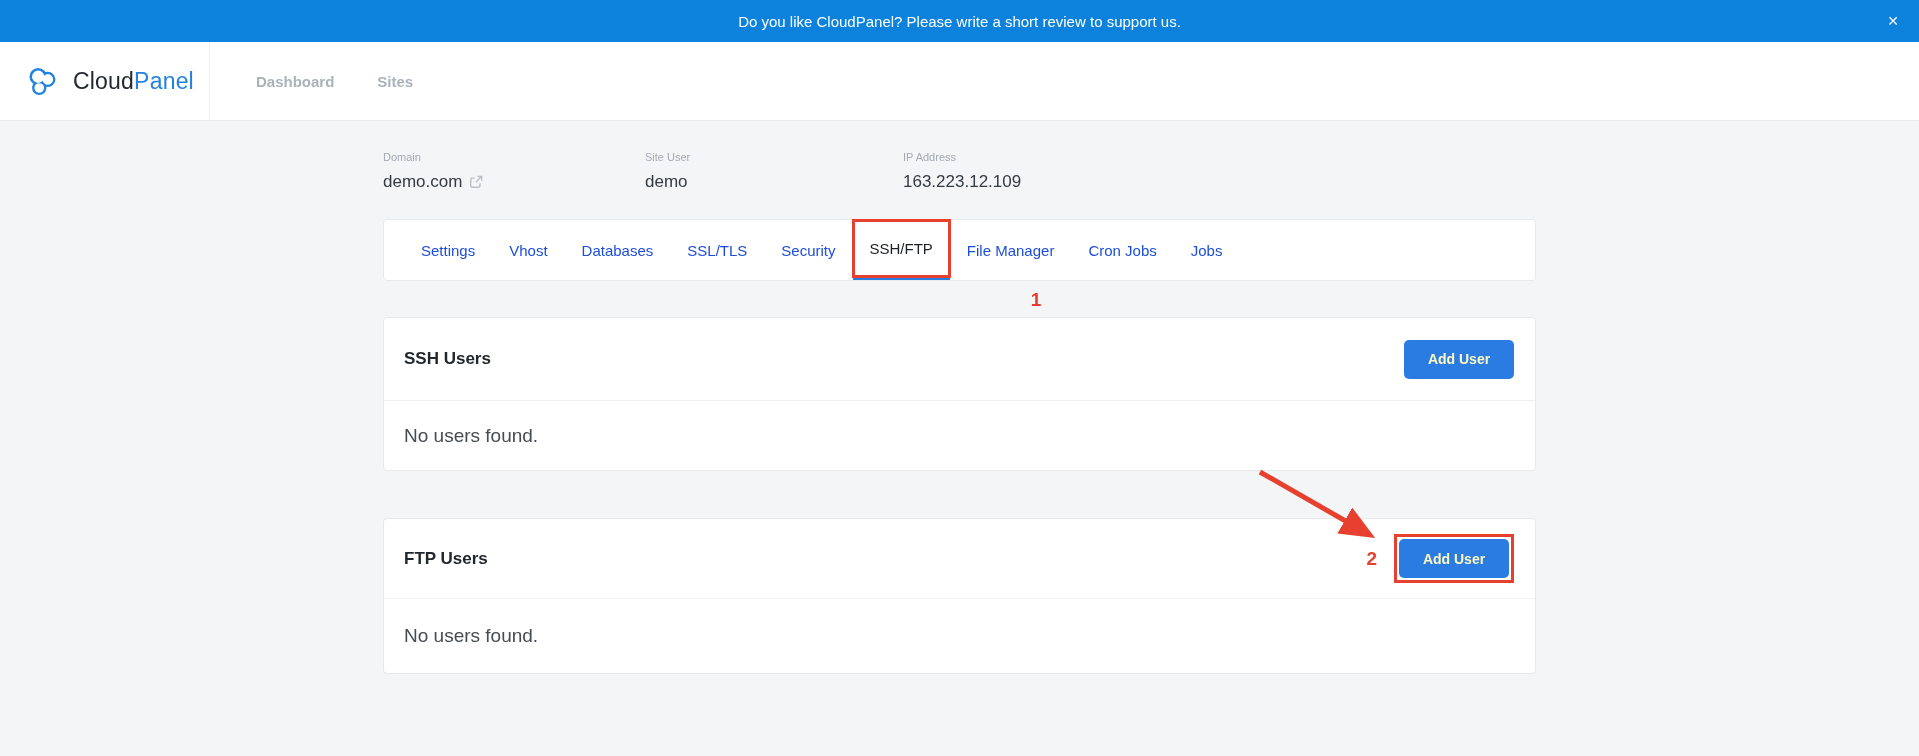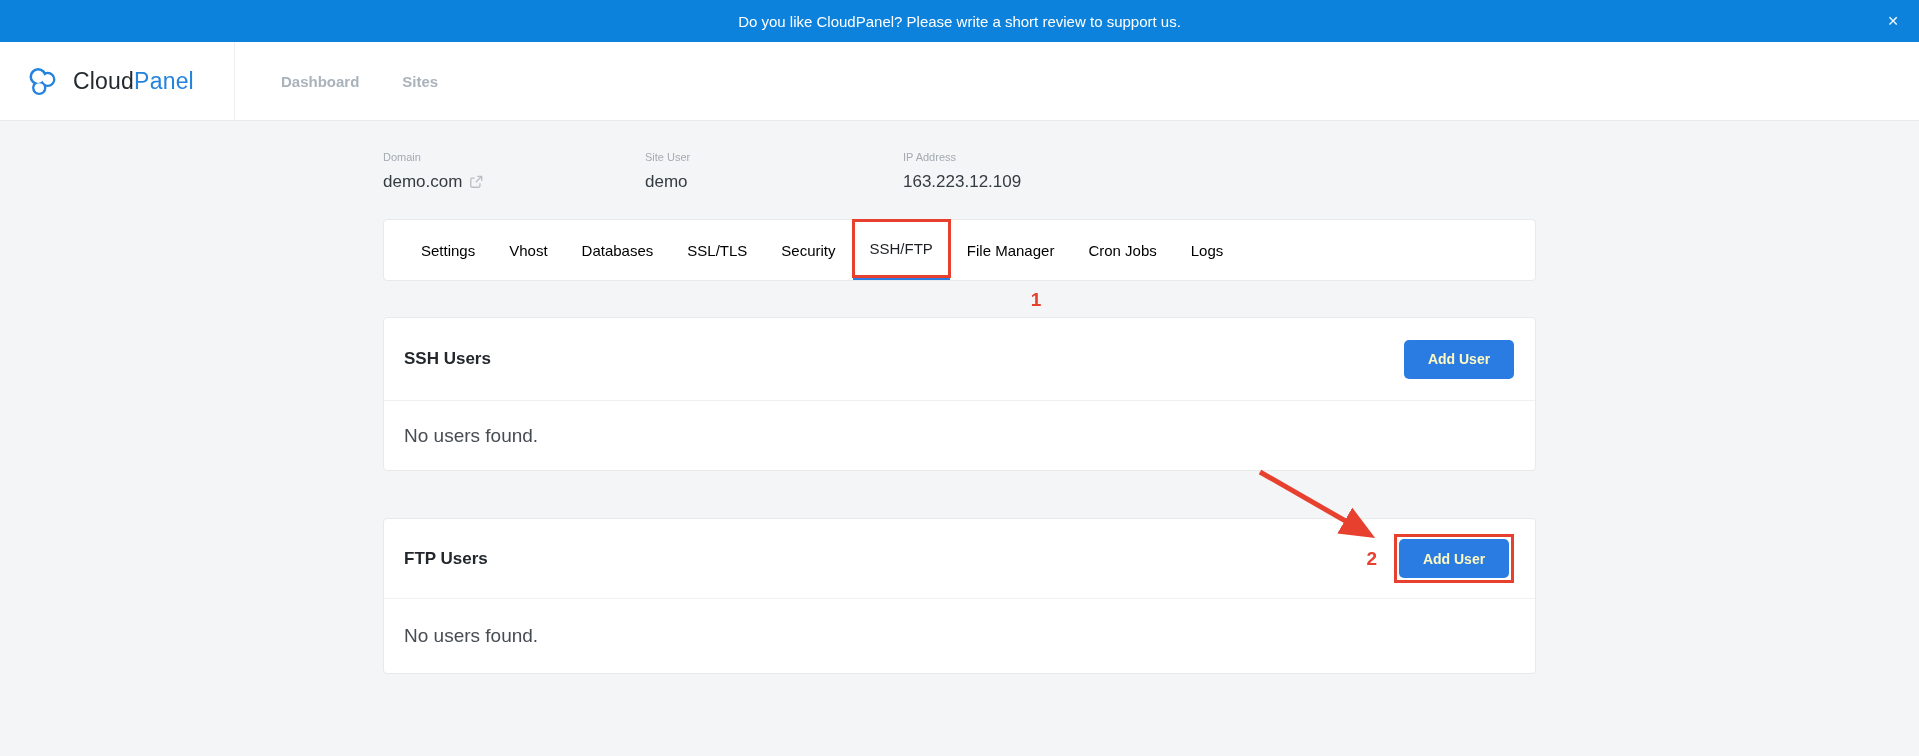--- a/index.html
+++ b/index.html
@@ -22,21 +22,21 @@
     position:absolute; right:20px; top:50%; transform:translateY(-50%);
     font-size:14px; cursor:pointer; opacity:.95; line-height:1;
   }
 
   
   .header {
     height:79px; background:#ffffff; border-bottom:1px solid #e7e9eb;
     display:flex; align-items:stretch;
   }
   .brand-cell {
-    width:235px; border-right:1px solid #eceef0;
+    width:210px; border-right:1px solid #eceef0;
     display:flex; align-items:center; padding-left:26px; gap:11px;
   }
   .brand-text { font-size:23px; letter-spacing:.2px; white-space:nowrap; }
   .brand-text .w1 { color:#23292e; }
   .brand-text .w2 { color:#2383dd; }
   .main-nav { display:flex; align-items:center; gap:43px; margin-left:46px; flex:1; }
   .main-nav .nav-item {
     font-size:15px; font-weight:bold; color:#aab2bb; cursor:pointer;
   }
   .hdr-right { display:flex; align-items:stretch; }
@@ -76,21 +76,21 @@
 
   .card {
     background:#ffffff; border:1px solid #e7e9eb; border-radius:4px;
   }
 
   
   .tabs-wrap { position:relative; margin-bottom:36px; }
   .tabs-card { height:62px; display:flex; align-items:stretch; padding-left:20px; }
   .tab {
     display:flex; align-items:center; padding:0 17px;
-    font-size:15px; color:#000000; cursor:pointer; white-space:nowrap;
+    font-size:15px; color:#1d4ed8; cursor:pointer; white-space:nowrap;
   }
   .tab.active {
     color:#1d2125; position:relative; border-bottom:3px solid #2a7ce2;
   }
   .tab.active .tab-annotation {
     position:absolute; top:-1px; left:-1px; right:-1px; bottom:-1px;
     border:3px solid #e8402f; pointer-events:none;
   }
   .step-one {
     position:absolute; top:70px; left:653px; transform:translateX(-50%);
@@ -184,21 +184,21 @@
       <span class="tab">Vhost</span>
       <span class="tab">Databases</span>
       <span class="tab">SSL/TLS</span>
       <span class="tab">Security</span>
       <span class="tab active">
           <span>SSH/FTP</span>
           <span class="tab-annotation"></span>
         </span>
       <span class="tab">File Manager</span>
       <span class="tab">Cron Jobs</span>
-      <span class="tab">Logs</span>
+      <span class="tab">Jobs</span>
     </div>
     <span class="step-one">1</span>
   </div>
 
   <div class="card section-card ssh">
     <div class="section-header">
       <span class="section-title">SSH Users</span>
       <span class="header-spacer"></span>
       <button class="btn-primary">Add User</button>
     </div>

